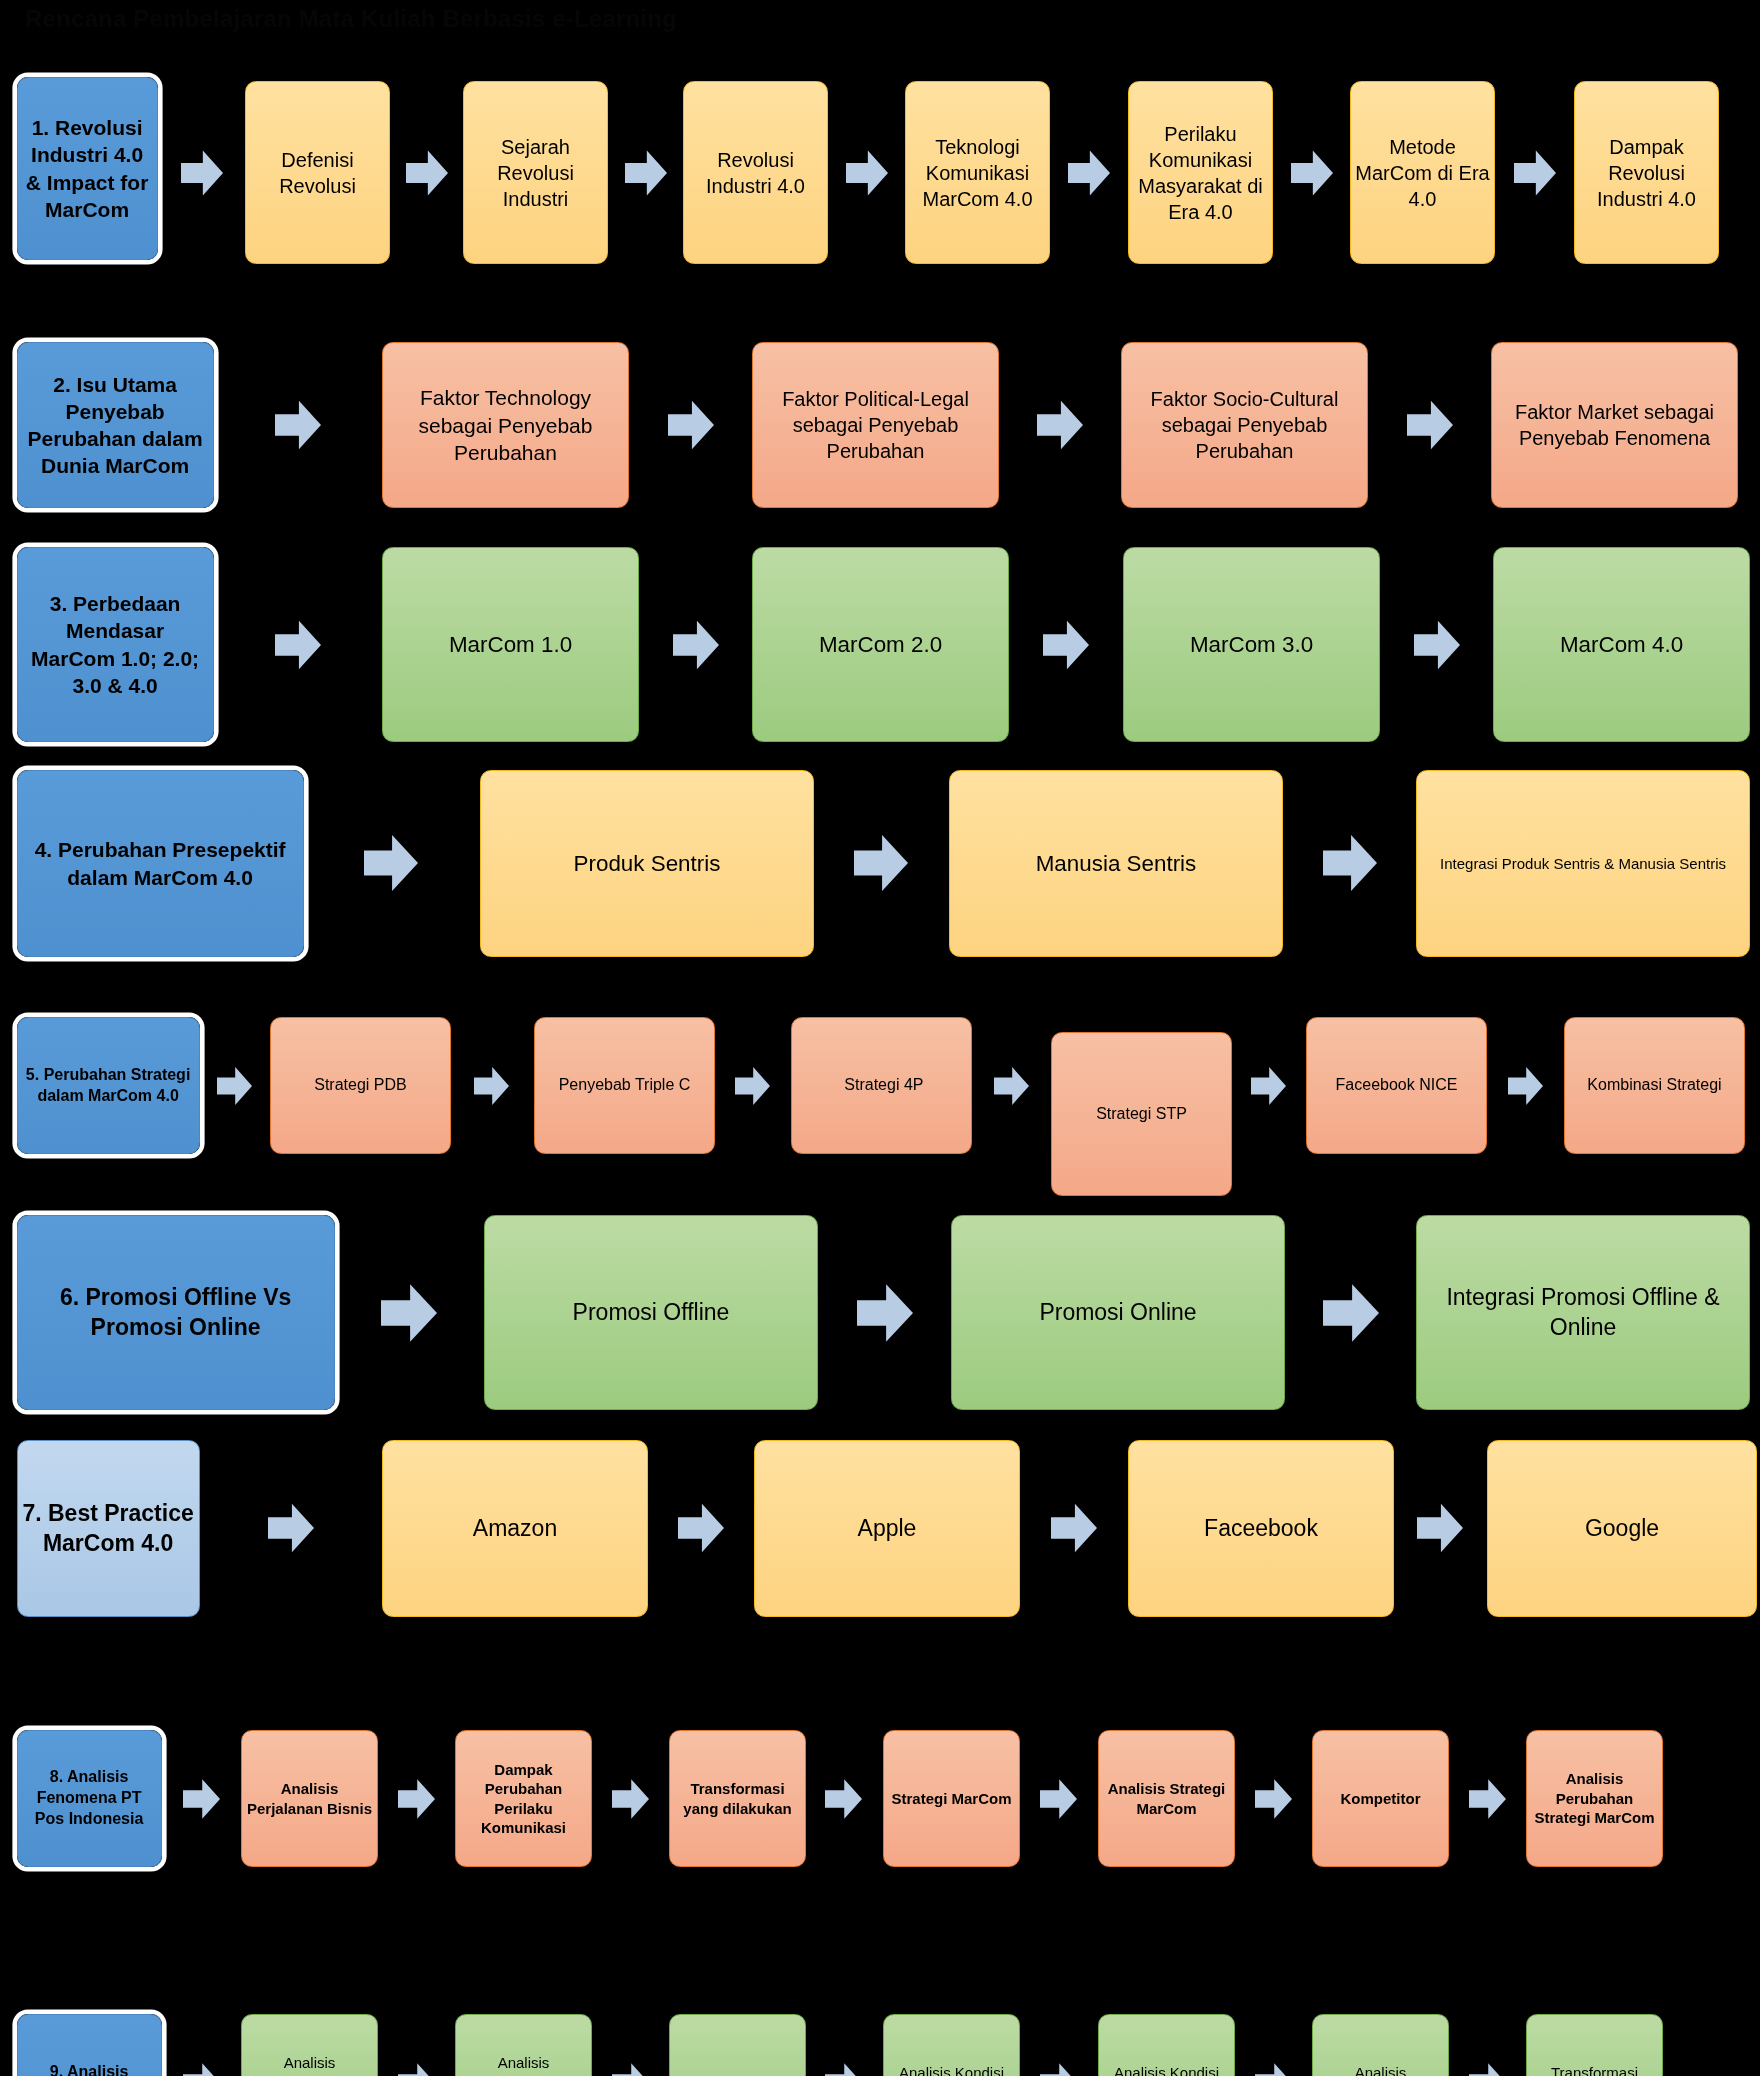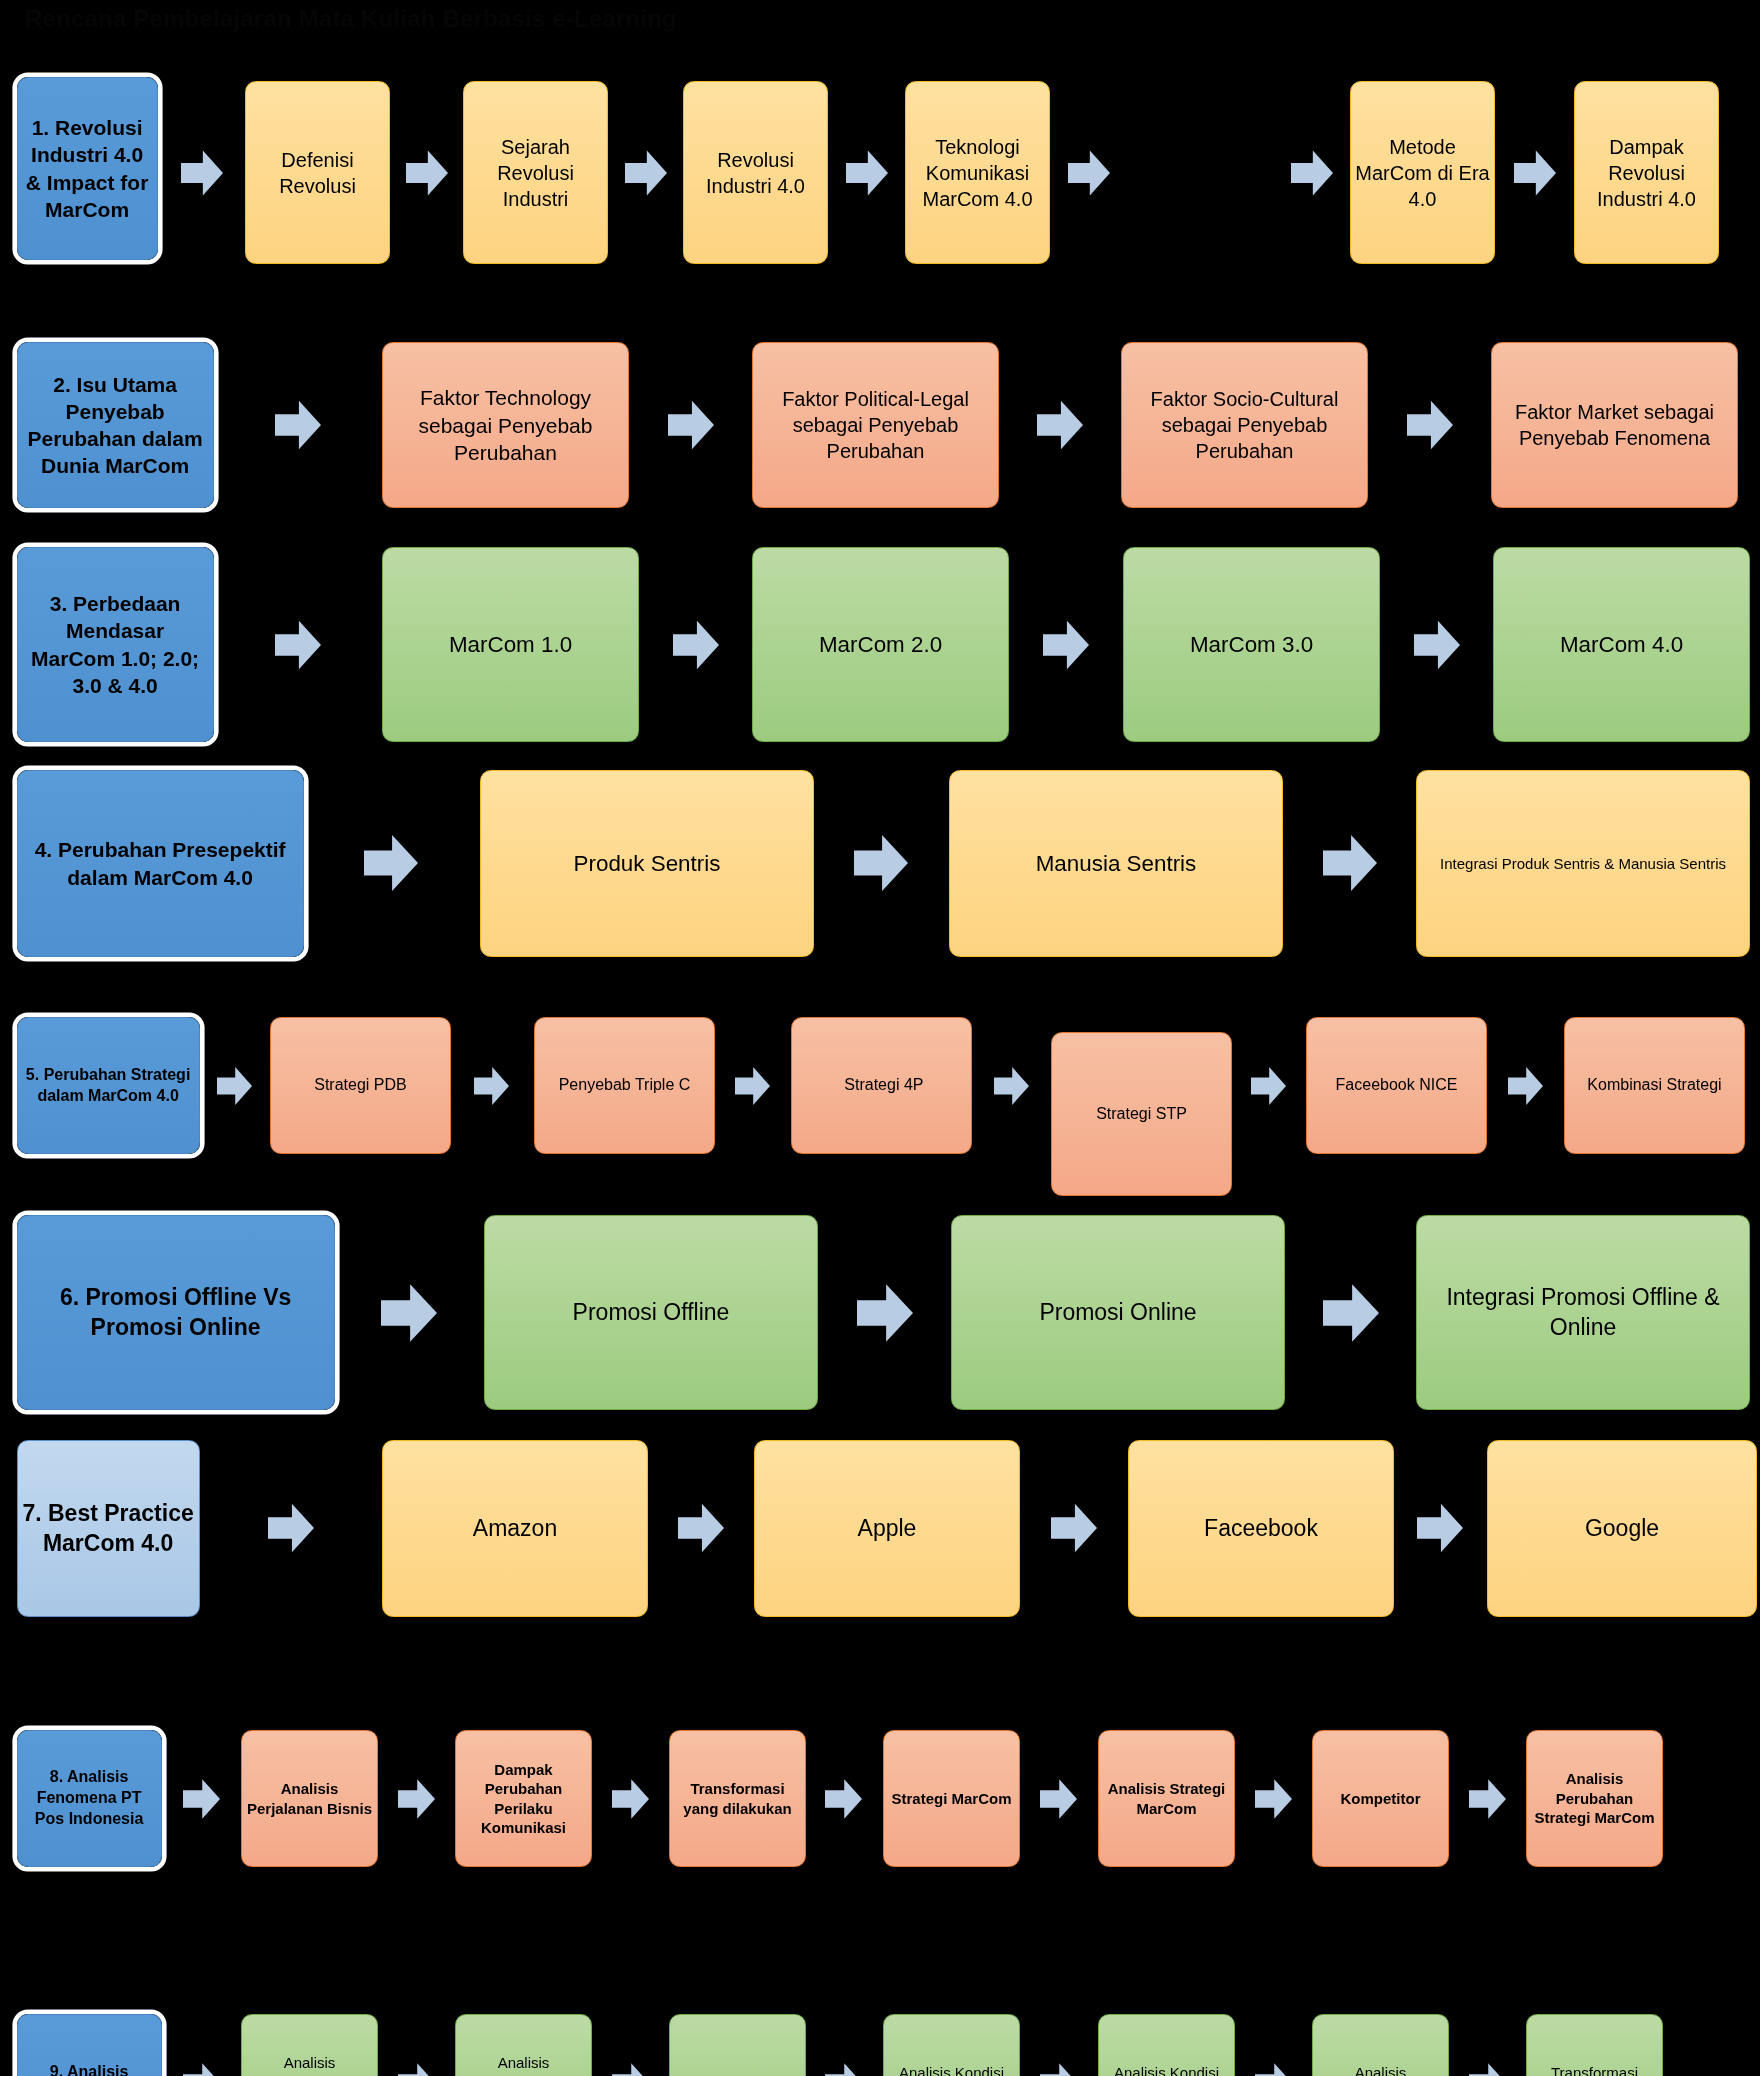--- a/index.html
+++ b/index.html
@@ -134,20 +134,23 @@
           </svg>
         </div>
         <div class="node yellow" style="position: absolute; left: 905px; top: 6.2px; width: 145px; height: 183px; font-size: 20px;">
           <span class="lbl">Teknologi Komunikasi MarCom 4.0</span>
         </div>
         <div class="arrow" style="position: absolute; left: 1068px; top: 73px; width: 42px; height: 50px;">
           <svg viewBox="0 0 100 120" preserveAspectRatio="none" aria-hidden="true">
             <polygon points="0,36 52,36 52,6 100,60 52,114 52,84 0,84" fill="#b8cce4"></polygon>
           </svg>
         </div>
+        <div class="node yellow" style="position: absolute; left: 1128px; top: 6.2px; width: 145px; height: 183px; font-size: 20px;">
+          <span class="lbl">Perilaku Komunikasi Masyarakat di Era 4.0</span>
+        </div>
         <div class="arrow" style="position: absolute; left: 1291px; top: 73px; width: 42px; height: 50px;">
           <svg viewBox="0 0 100 120" preserveAspectRatio="none" aria-hidden="true">
             <polygon points="0,36 52,36 52,6 100,60 52,114 52,84 0,84" fill="#b8cce4"></polygon>
           </svg>
         </div>
         <div class="node yellow" style="position: absolute; left: 1350px; top: 6.2px; width: 145px; height: 183px; font-size: 20px;">
           <span class="lbl">Metode MarCom di Era 4.0</span>
         </div>
         <div class="arrow" style="position: absolute; left: 1514px; top: 73px; width: 42px; height: 50px;">
           <svg viewBox="0 0 100 120" preserveAspectRatio="none" aria-hidden="true">

